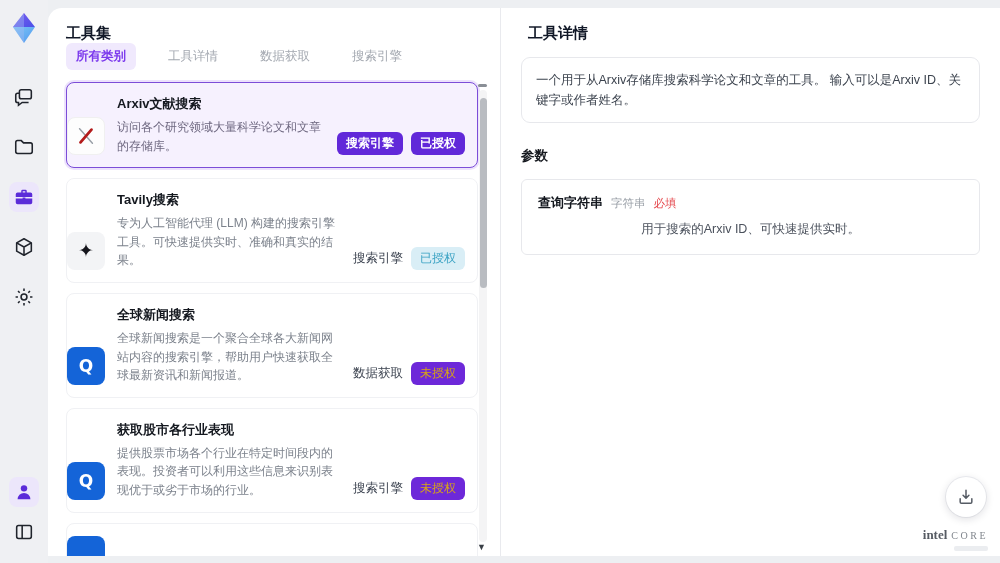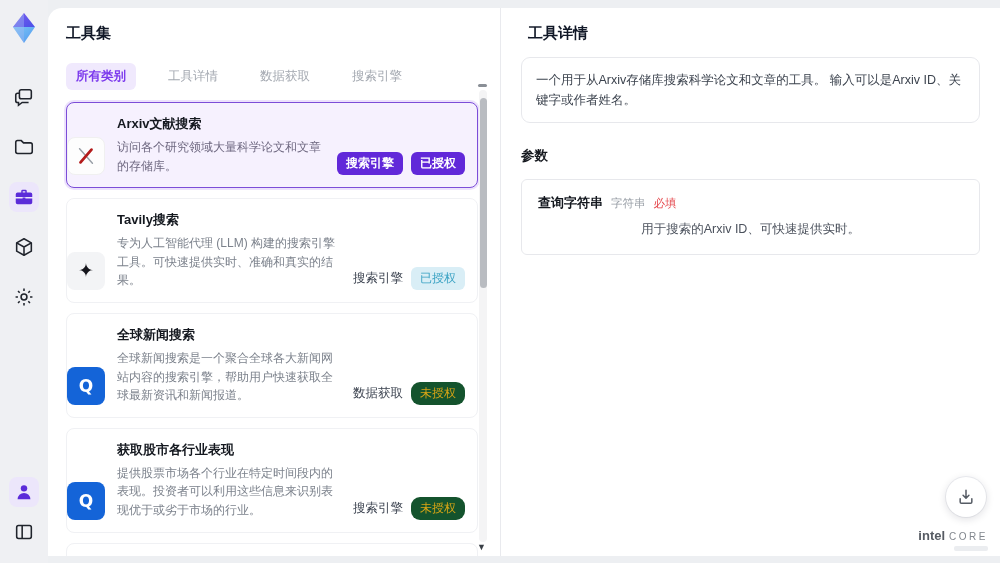--- a/index.html
+++ b/index.html
@@ -25,21 +25,21 @@
   .rail-icon.active { background:#ece6fb; }
   .rail-bottom { margin-top:auto; display:flex; flex-direction:column; align-items:center; gap:10px; margin-bottom:16px; }
   
   .panel {
     position:absolute; left:48px; top:8px; right:0; bottom:7px;
     background:#ffffff; border-radius:14px 0 0 0; overflow:hidden;
   }
   
   .list-col { position:absolute; left:0; top:0; width:452px; bottom:0; padding:16px 0 0 18px; }
   .page-title { font-size:15px; font-weight:700; color:#111827; }
-  .tabs { display:flex; align-items:center; gap:22px; margin-top:20px; }
+  .tabs { display:flex; align-items:center; gap:22px; }
   .tab { font-size:12.5px; color:#a3a8b0; cursor:pointer; padding:5px 10px; border-radius:6px; white-space:nowrap; }
   .tab.active { background:#f0e9fd; color:#7c3aed; font-weight:700; }
   .cards { margin-top:12px; width:412px; display:flex; flex-direction:column; gap:10px; }
   .card {
     display:flex; align-items:flex-end; gap:12px;
     background:#fff; border:1px solid #f0f1f4; border-radius:8px;
     padding:12px 12px 12px 0; cursor:pointer;
   }
   .card.selected { background:#f6f1fe; border:1.5px solid #7c4dd8; box-shadow:0 0 0 2px #ece2fc; }
   .tool-icon {
@@ -52,21 +52,21 @@
   .tile-blue .q { color:#fff; font-weight:700; font-size:17px; font-family:"DejaVu Sans",sans-serif; }
   .tavily-star { font-size:19px; color:#15151c; line-height:1; }
   .tool-text { flex:1 1 auto; min-width:0; }
   .tool-name { font-size:13px; font-weight:700; color:#14181f; }
   .tool-desc { font-size:12px; color:#7c828c; line-height:1.55; margin-top:5px; }
   .card.selected .tool-desc { color:#6e6880; }
   .tool-tags { display:flex; gap:8px; flex:0 0 auto; align-items:center; margin-top:1px; }
   .chip { font-size:12px; padding:3px 9px; border-radius:6px; white-space:nowrap; }
   .chip-purple { background:#6128d9; color:#fff; font-weight:600; }
   .chip-cyan   { background:#d9eef6; color:#3aa2c3; }
-  .chip-yellow { background:#14532d; color:#d8a515;border-radius:9px; }
+  .chip-yellow { background:#6d28d9; color:#d8a515; }
   .cat-plain   { font-size:12.5px; color:#3c4350; white-space:nowrap; }
   
   .scrollbar { position:absolute; left:431px; top:82px; bottom:14px; width:8px; background:#f4f4f5; border-radius:4px; }
   .scroll-thumb { position:absolute; left:0.5px; top:8px; width:7px; height:190px; background:#b9bcc1; border-radius:4px; cursor:pointer; }
   .scroll-dash-top { position:absolute; left:430px; top:76px; width:9px; height:3px; background:#8a8f96; border-radius:2px; cursor:pointer; }
   .scroll-arrow-bottom { position:absolute; left:429px; bottom:4px; font-size:9px; color:#3a3f46; cursor:pointer; }
   
   .details-col {
     position:absolute; left:452px; right:0; top:0; bottom:0;
     border-left:1px solid #e9eaee; padding:16px 20px 0 20px;
@@ -86,21 +86,21 @@
   .param-type { font-size:11.5px; color:#9aa0a8; }
   .param-required { font-size:11.5px; color:#e5484d; }
   .param-desc { margin-top:9px; font-size:12.5px; color:#4b515c; }
   
   .fab {
     position:absolute; right:14px; bottom:46px; width:40px; height:40px; border-radius:50%;
     background:#fff; box-shadow:0 2px 8px rgba(20,24,40,.14), 0 0 0 1px #f0f1f4;
     display:flex; align-items:center; justify-content:center; cursor:pointer;
   }
   .brand { position:absolute; right:12px; bottom:12px; text-align:right; }
-  .brand-line { display:flex; align-items:baseline; gap:4px; justify-content:flex-end; }
+  .brand-line { display:flex; align-items:baseline; gap:4px; justify-content:flex-end;font-family:Liberation Serif, serif; }
   .brand-intel { font-size:13px; font-weight:700; color:#565b63; }
   .brand-core { font-size:10px; letter-spacing:2.5px; color:#82878e; text-transform:uppercase; }
   .brand-sub { margin-top:3px; margin-left:auto; width:34px; height:5px; background:#ebedf0; border-radius:2px; }
 </style>
 </head>
 <body>
 
 <aside class="rail">
   <div class="logo">
     <svg viewBox="0 0 36 36">

